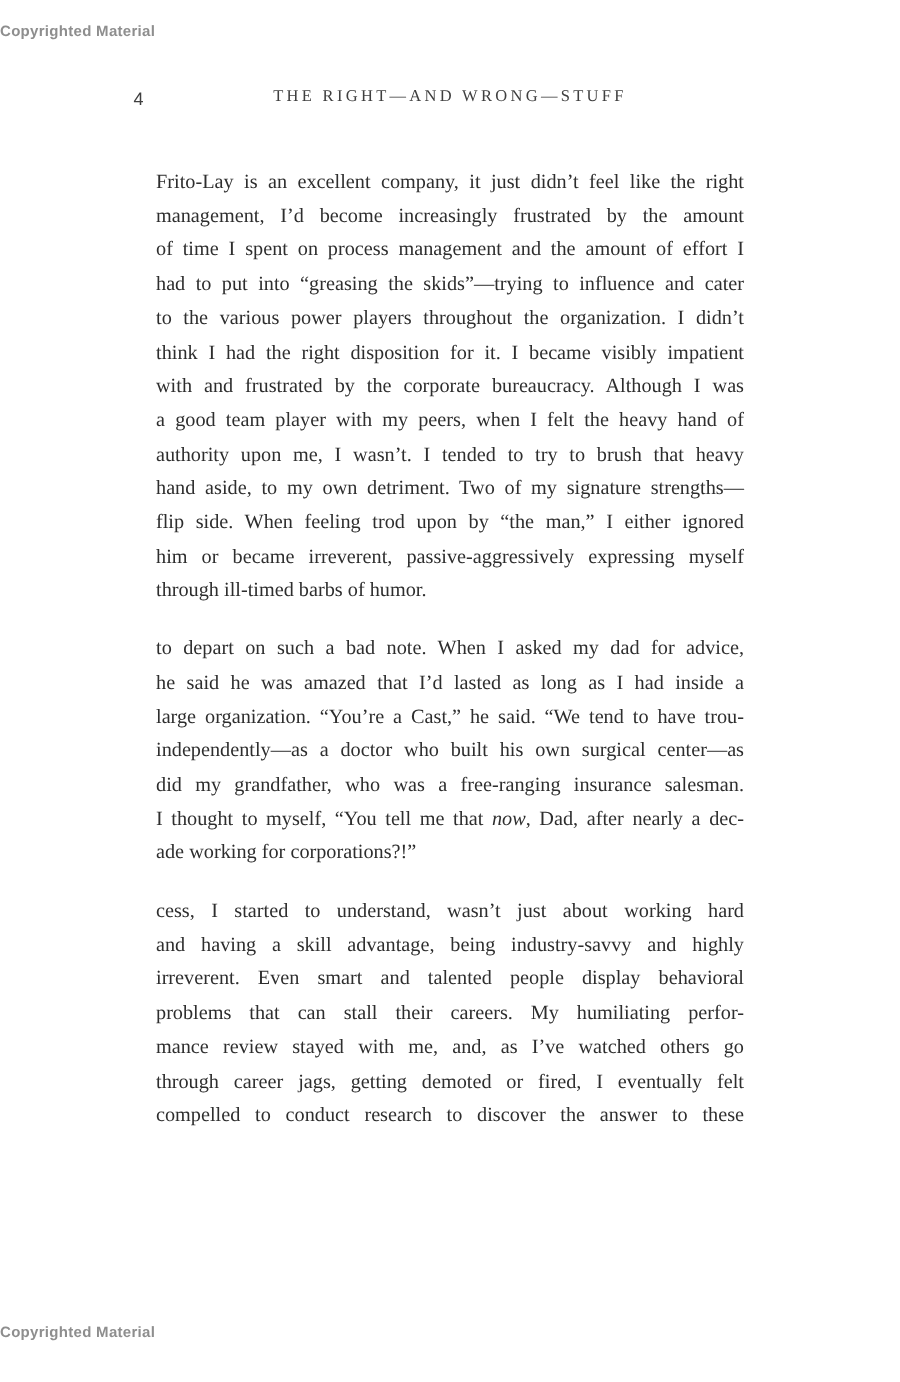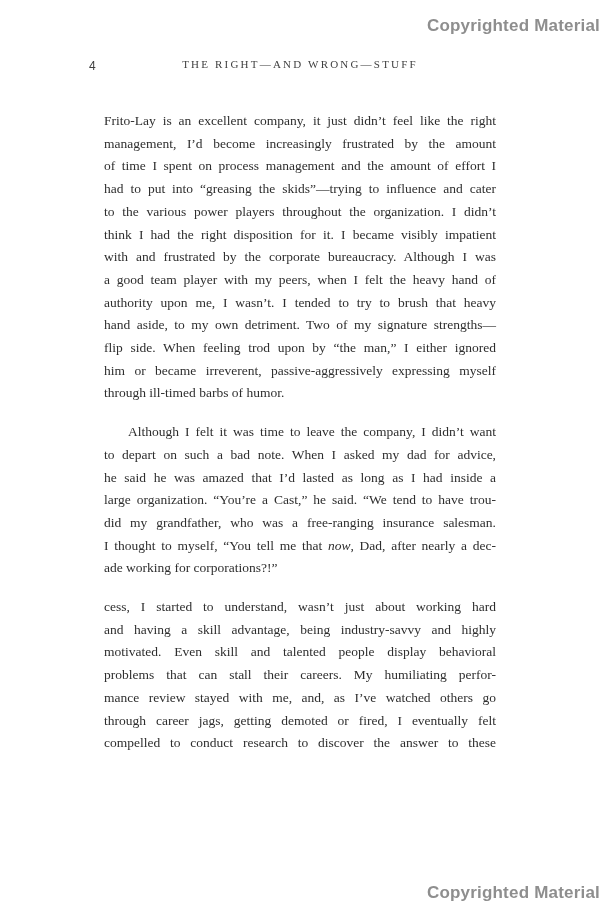--- a/index.html
+++ b/index.html
@@ -7,24 +7,24 @@
     width: 600px;
     height: 921px;
     background: #ffffff;
     position: relative;
     font-family: "Liberation Serif", "DejaVu Serif", serif;
     overflow: hidden;
   }
   .copyright {
     position: absolute;
     left: 0; right: 0;
-    text-align: right;
+    text-align: left;
     font-family: "Liberation Sans", sans-serif;
     font-weight: 700;
-    font-size: 17px;
+    font-size: 10px;
     letter-spacing: 0.2px;
     color: #8e8e8e;
   }
   .copyright.top { top: 16px; }
   .copyright.bottom { top: 883px; }
   .page-header {
     position: absolute;
     top: 58px;
     left: 88px;
     right: 88px;
@@ -84,32 +84,32 @@
       <div class="line">think I had the right disposition for it. I became visibly impatient</div>
       <div class="line">with and frustrated by the corporate bureaucracy. Although I was</div>
       <div class="line">a good team player with my peers, when I felt the heavy hand of</div>
       <div class="line">authority upon me, I wasn’t. I tended to try to brush that heavy</div>
       <div class="line">hand aside, to my own detriment. Two of my signature strengths—</div>
       <div class="line">flip side. When feeling trod upon by “the man,” I either ignored</div>
       <div class="line">him or became irreverent, passive-aggressively expressing myself</div>
       <div class="line last-left">through ill-timed barbs of humor.</div>
     </div>
     <div class="para">
-      <div class="line indent">Although I felt it was time to leave the company, I didn’t want</div>
       <div class="line">to depart on such a bad note. When I asked my dad for advice,</div>
       <div class="line">he said he was amazed that I’d lasted as long as I had inside a</div>
       <div class="line">large organization. “You’re a Cast,” he said. “We tend to have trou-</div>
+      <div class="line">independently—as a doctor who built his own surgical center—as</div>
       <div class="line">did my grandfather, who was a free-ranging insurance salesman.</div>
       <div class="line">I thought to myself, “You tell me that <i>now</i>, Dad, after nearly a dec-</div>
       <div class="line last-left">ade working for corporations?!”</div>
     </div>
     <div class="para">
       <div class="line">cess, I started to understand, wasn’t just about working hard</div>
       <div class="line">and having a skill advantage, being industry-savvy and highly</div>
-      <div class="line">motivated. Even skill and talented people display behavioral</div>
+      <div class="line">irreverent. Even smart and talented people display behavioral</div>
       <div class="line">problems that can stall their careers. My humiliating perfor-</div>
       <div class="line">mance review stayed with me, and, as I’ve watched others go</div>
       <div class="line">through career jags, getting demoted or fired, I eventually felt</div>
       <div class="line">compelled to conduct research to discover the answer to these</div>
     </div>
   </div>
 
 <div class="copyright bottom">Copyrighted Material</div>
 
 </body></html>

